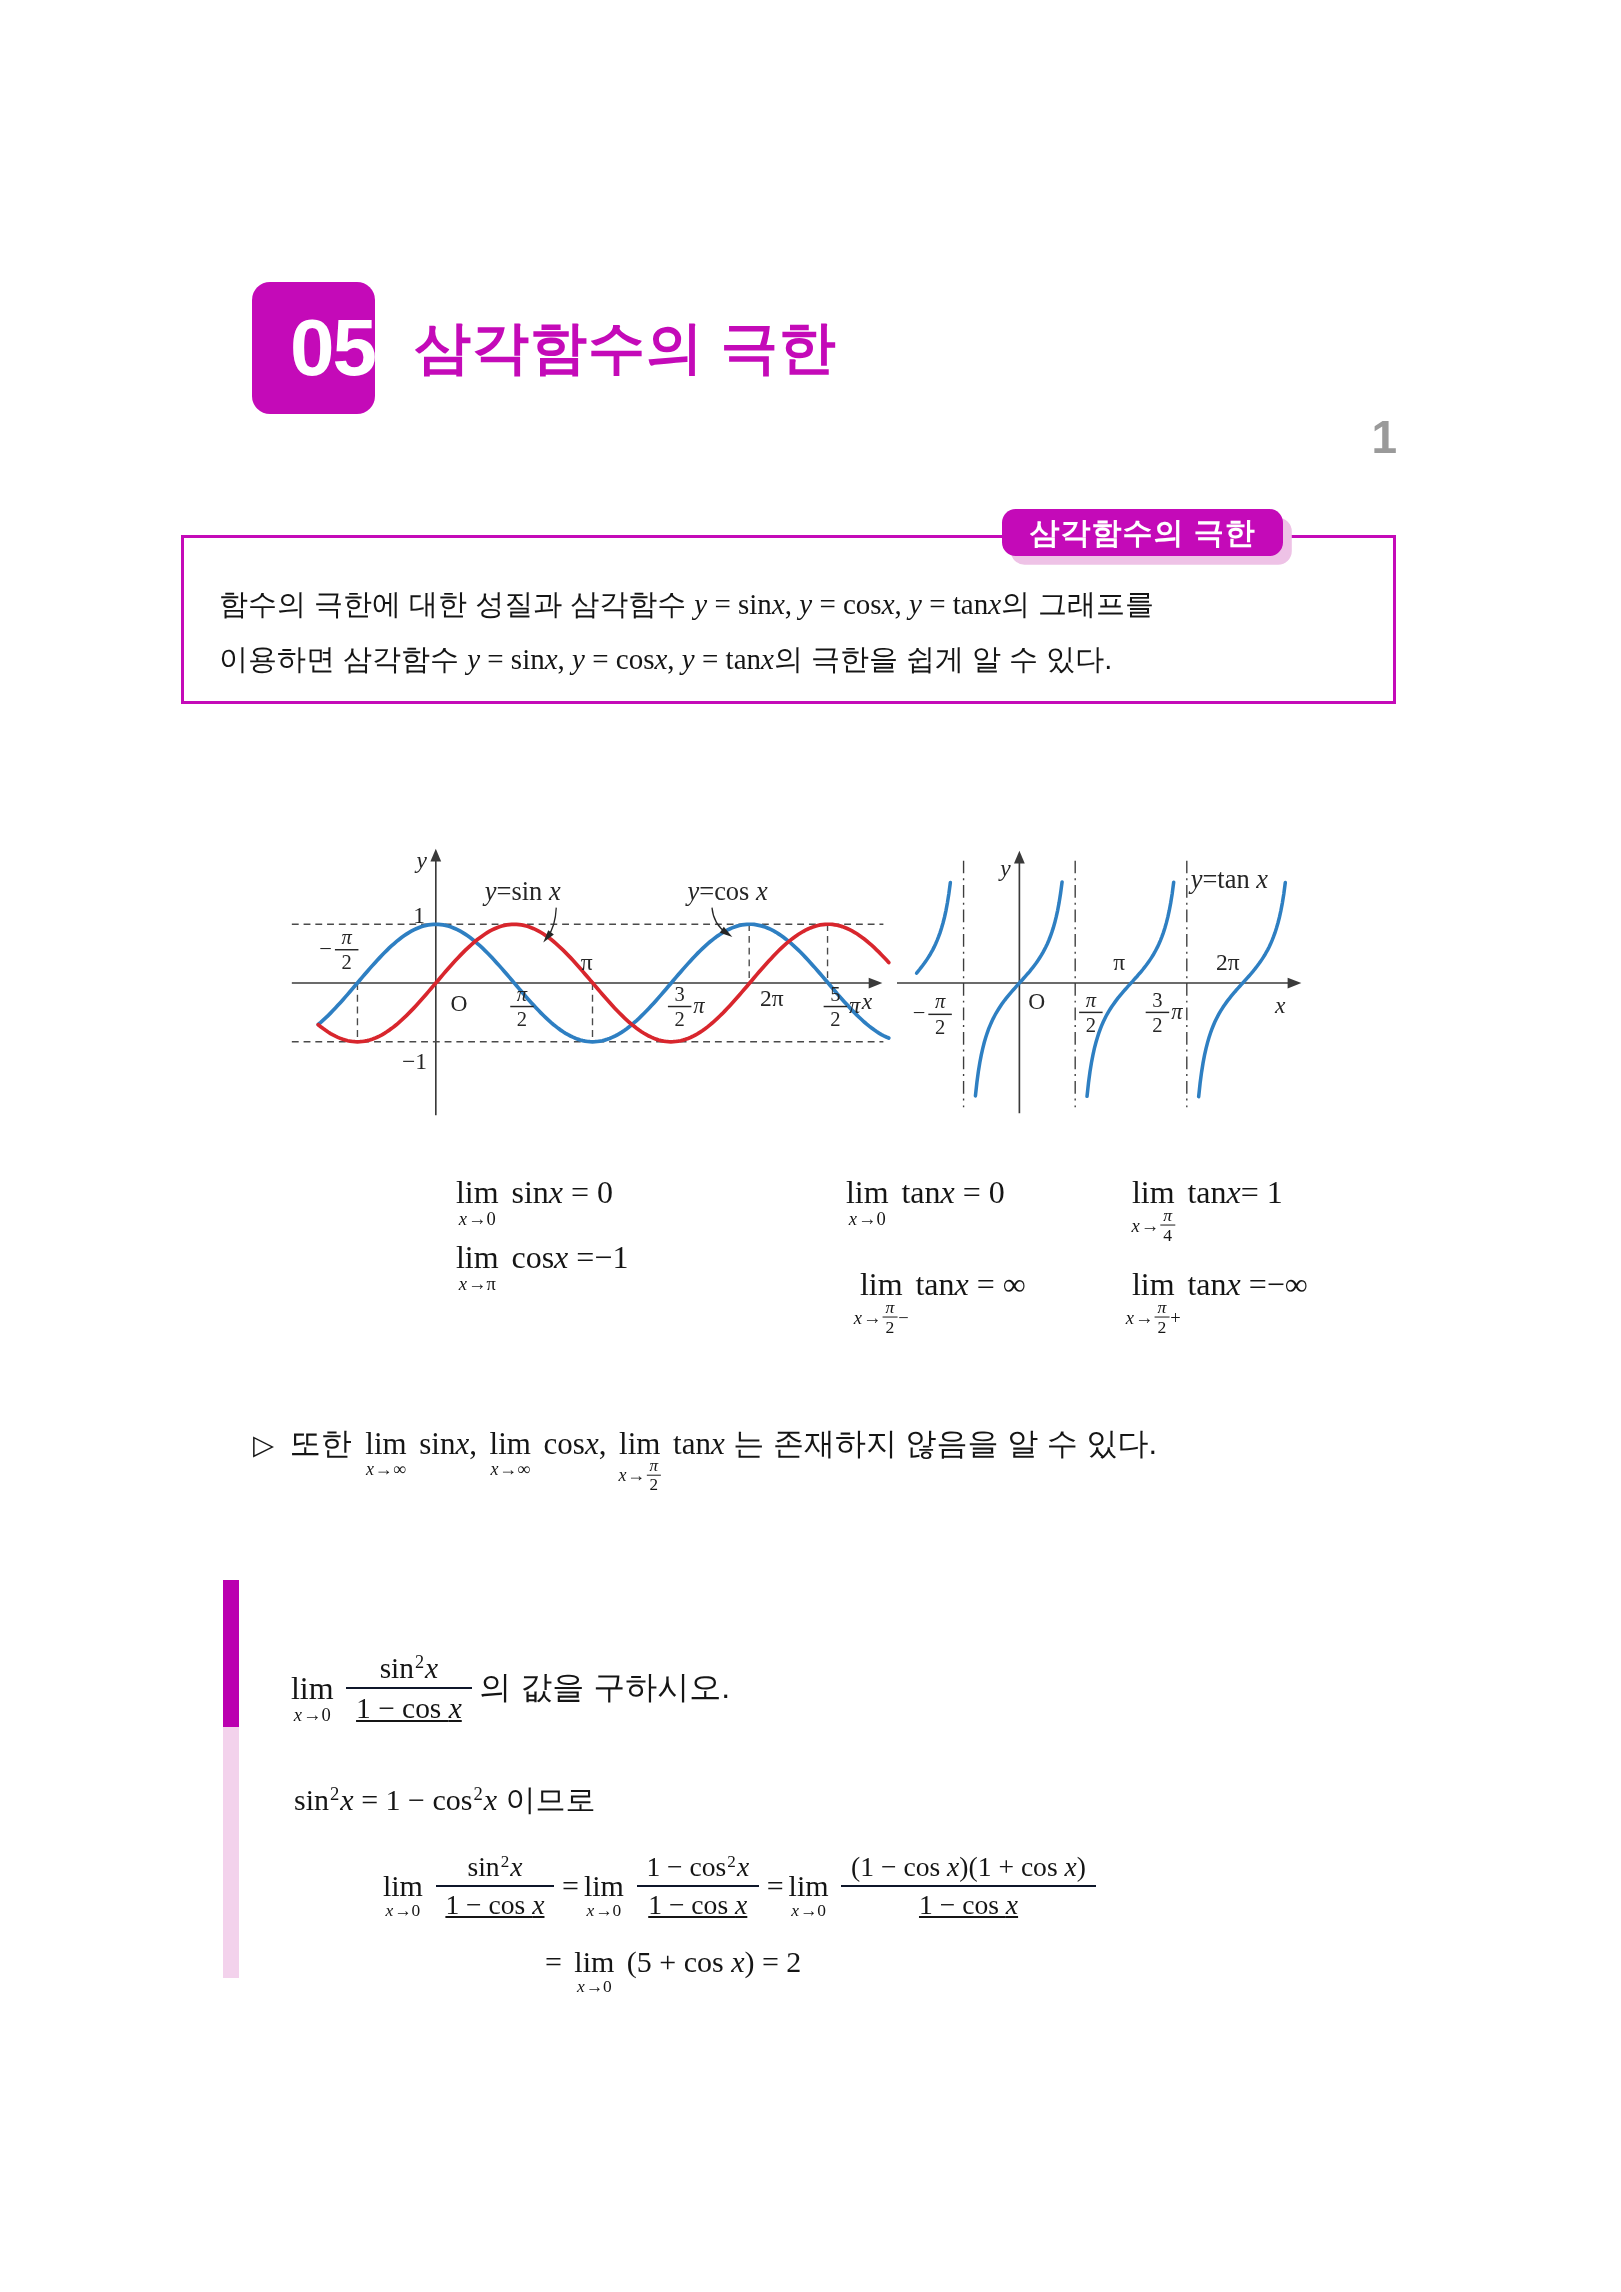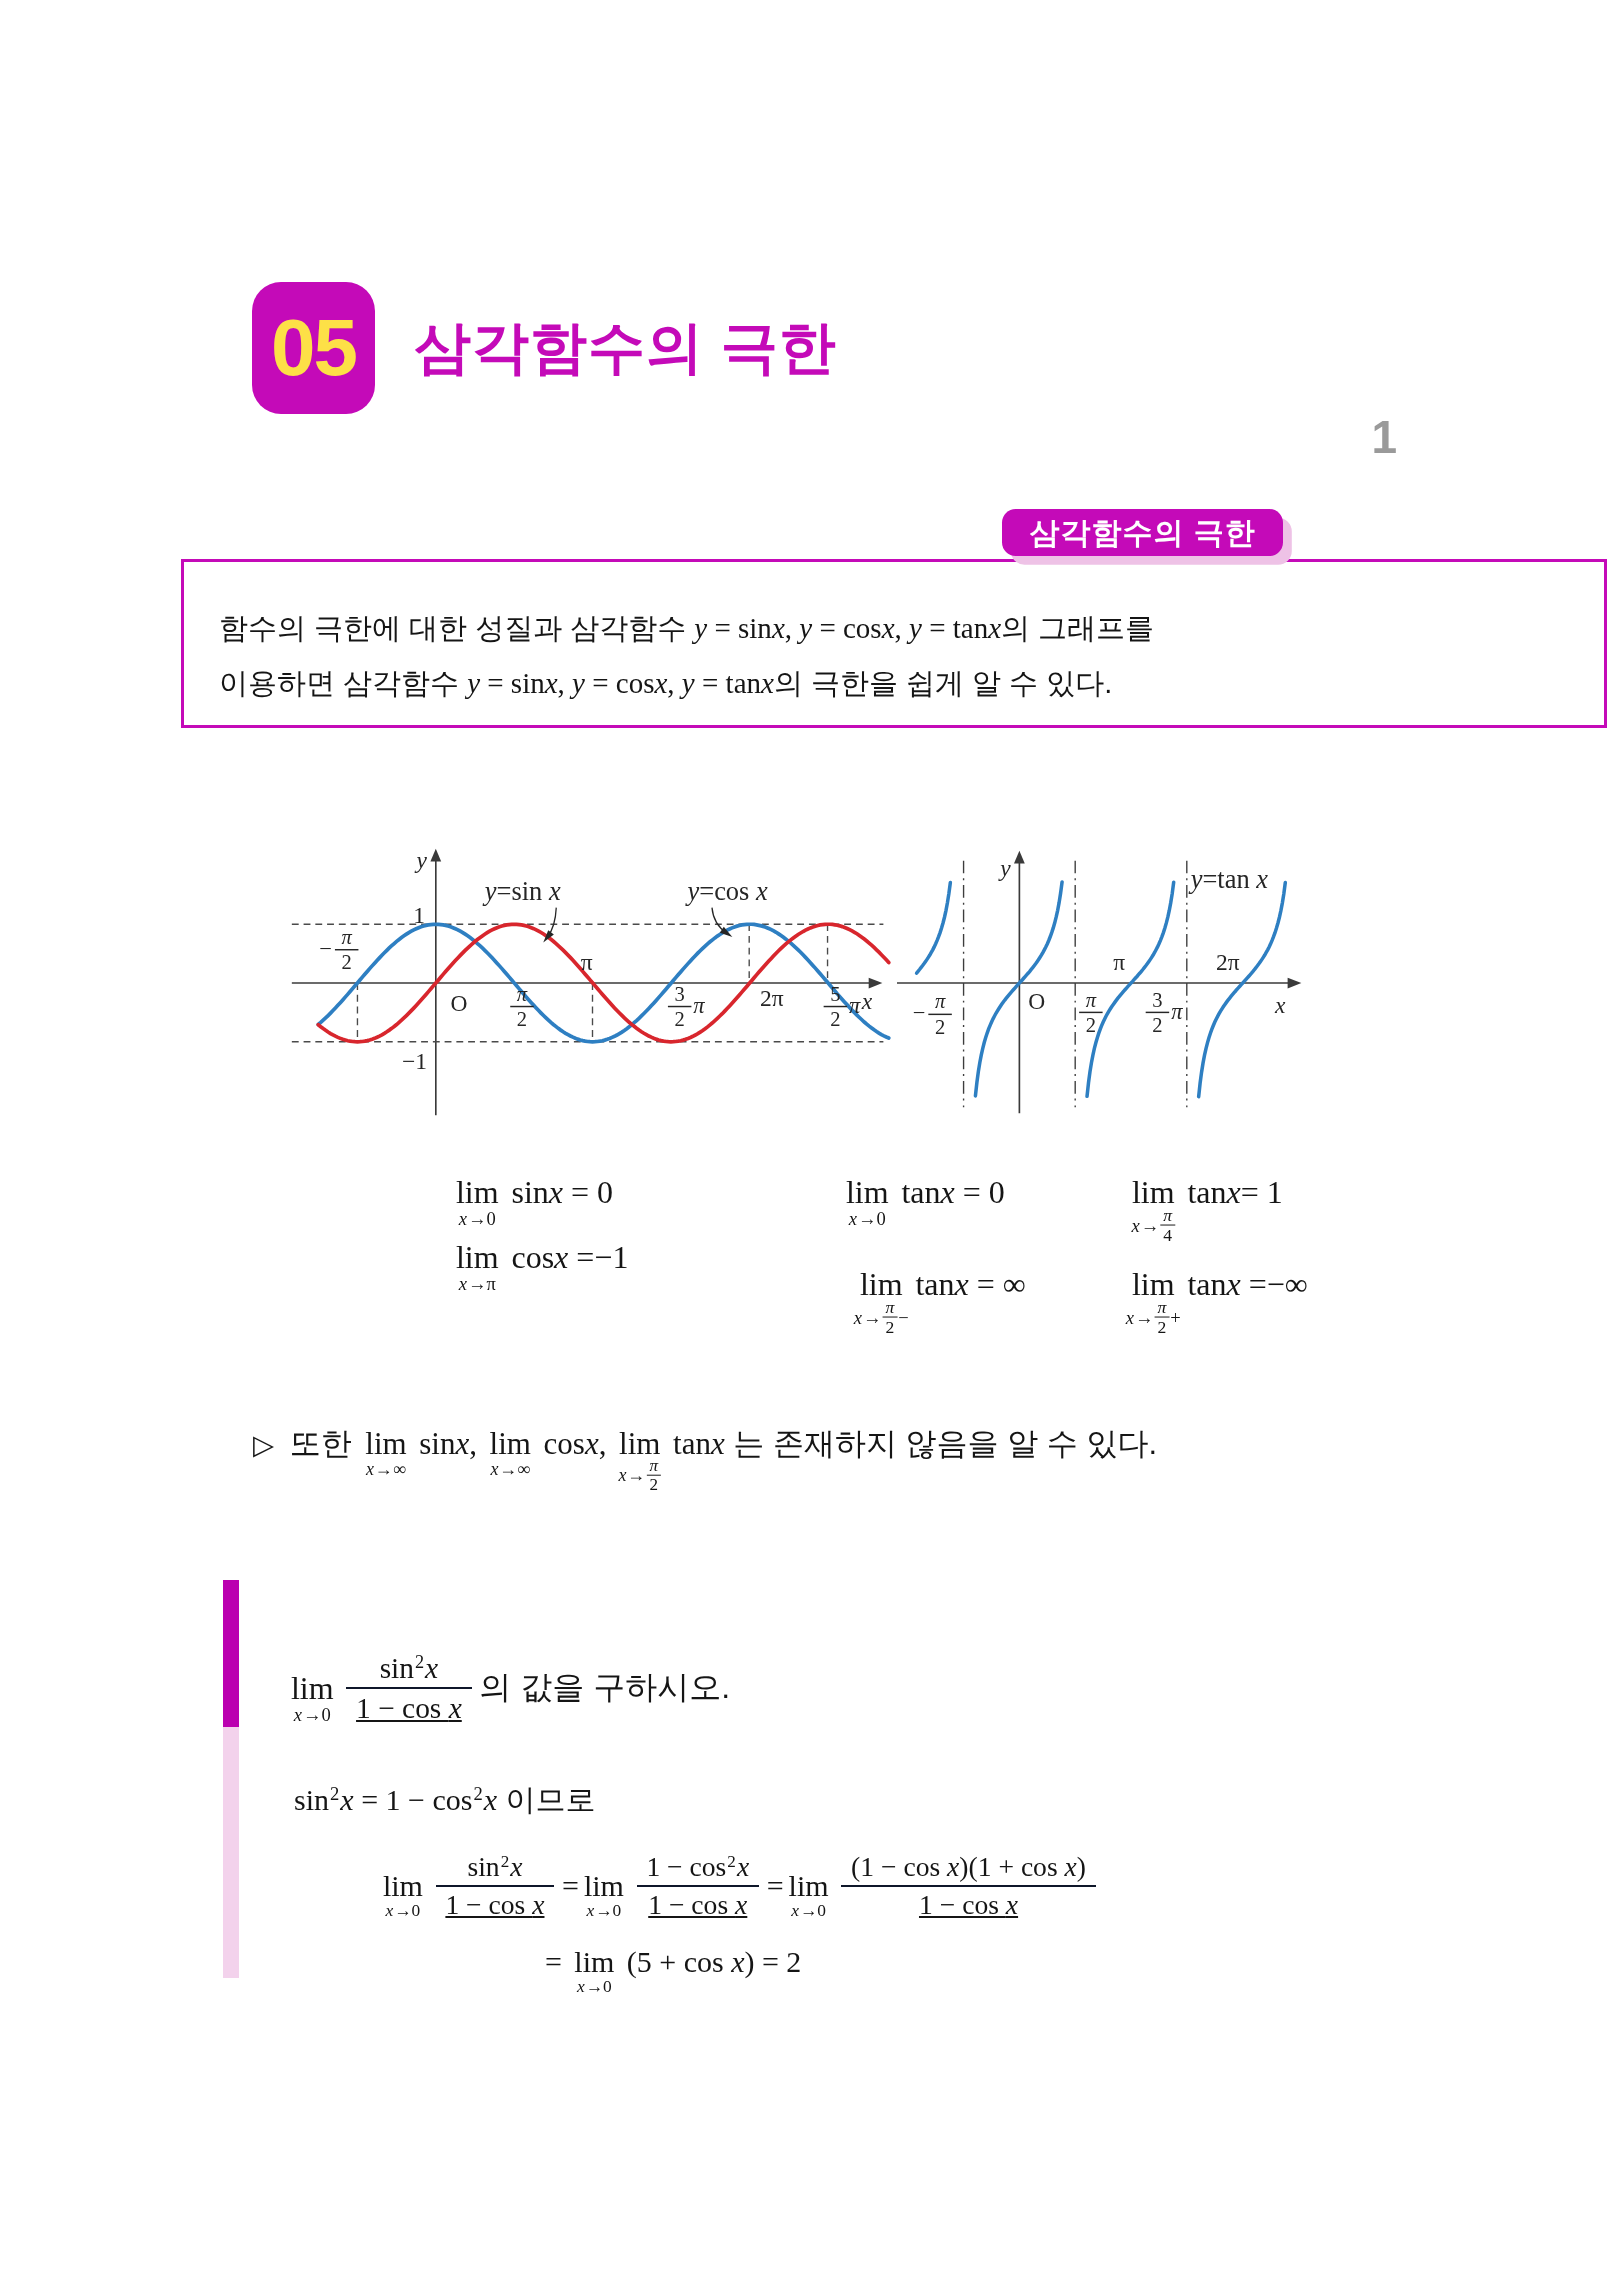--- a/index.html
+++ b/index.html
@@ -1,30 +1,30 @@
 <!DOCTYPE html>
 <html style="--accent: #c40ab8;"><head>
 <meta charset="utf-8">
 <style>
   html,body{margin:0;padding:0;background:#e8e8e8;}
   #page{position:relative;width:1621px;height:2293px;background:#ffffff;overflow:hidden;
         font-family:"Liberation Sans","DejaVu Sans",sans-serif;color:#111;}
   .abs{position:absolute;}
   
-  #badge{left:252px;top:282px;width:123px;height:132px;border-radius:29px;
-         display:flex;align-items:center;justify-content:center;
-         color:#fde047;font-weight:700;font-size:80px;letter-spacing:-2px;}
+  #badge{left:252px;top:282px;width:123px;height:132px;border-radius:18px;
+         display:flex;align-items:center;justify-content:flex-end;
+         color:#ffffff;font-weight:700;font-size:80px;letter-spacing:-2px;}
   #chap-title{left:414px;top:310px;font-size:57px;font-weight:700;letter-spacing:1px;}
   
   #sect{right:224px;top:410px;display:flex;align-items:baseline;gap:19.6px;color:#9a9a9a;}
   #sect .num{font-size:46px;font-weight:700;}
   #sect .ttl{font-size:35px;font-weight:700;letter-spacing:2px;}
   
-  #cbox{left:181px;top:535px;width:1426px;height:169px;border:3.9px solid var(--accent);
-        box-sizing:border-box;background:#fff;margin-top:24px;}
+  #cbox{left:181px;top:535px;width:1215px;height:169px;border:3.9px solid var(--accent);
+        box-sizing:border-box;background:#fff;}
   #cbox .inner{padding:39px 29px 0 35px;}
   #ctab{left:1002px;top:509px;height:47px;line-height:47px;padding:0 27.4px;border-radius:13.7px;
         color:#fff;font-weight:700;font-size:30px;letter-spacing:1px;z-index:2;}
   
   .bullet{font-size:29px;color:#151515;}
   .tri{font-size:27.4px;margin-right:15.7px;}
   
   .mf{font-family:"Liberation Serif","DejaVu Serif","DejaVu Sans",serif;color:#151515;white-space:nowrap;}
   .mf .kr{font-family:"Liberation Sans","DejaVu Sans",sans-serif;}
   .rm{font-style:normal;}

